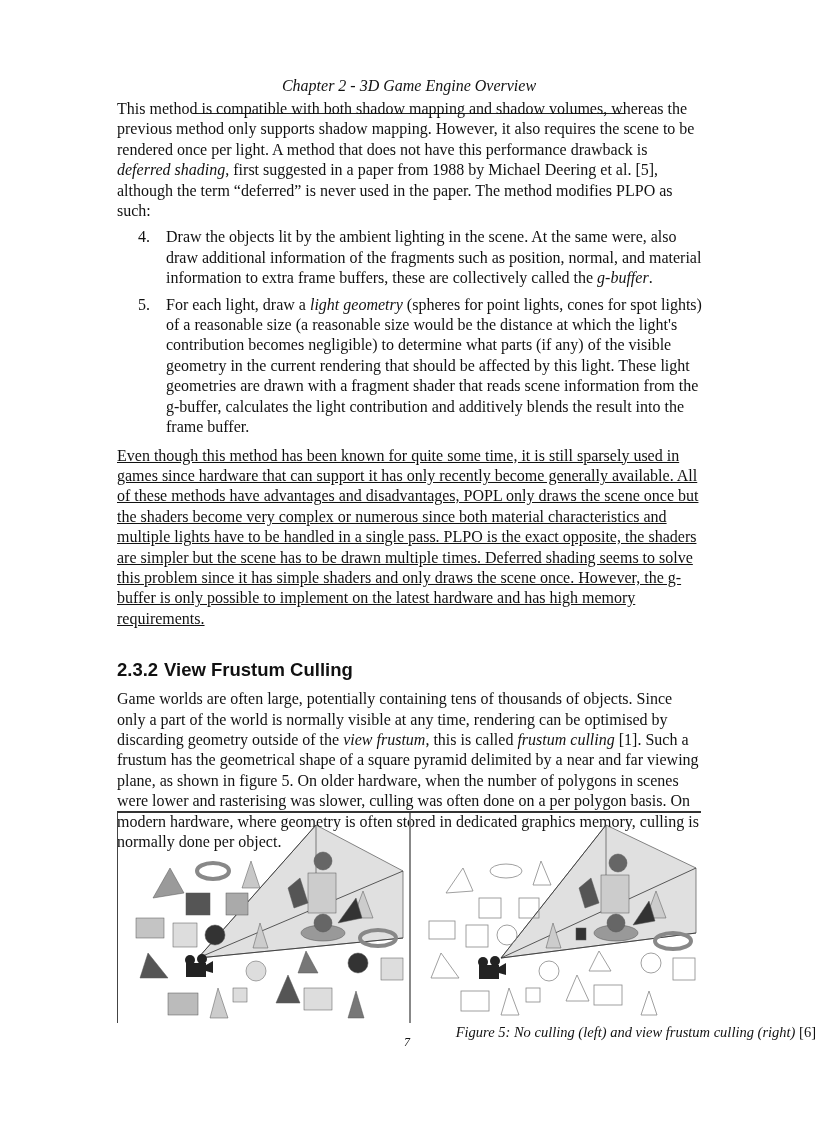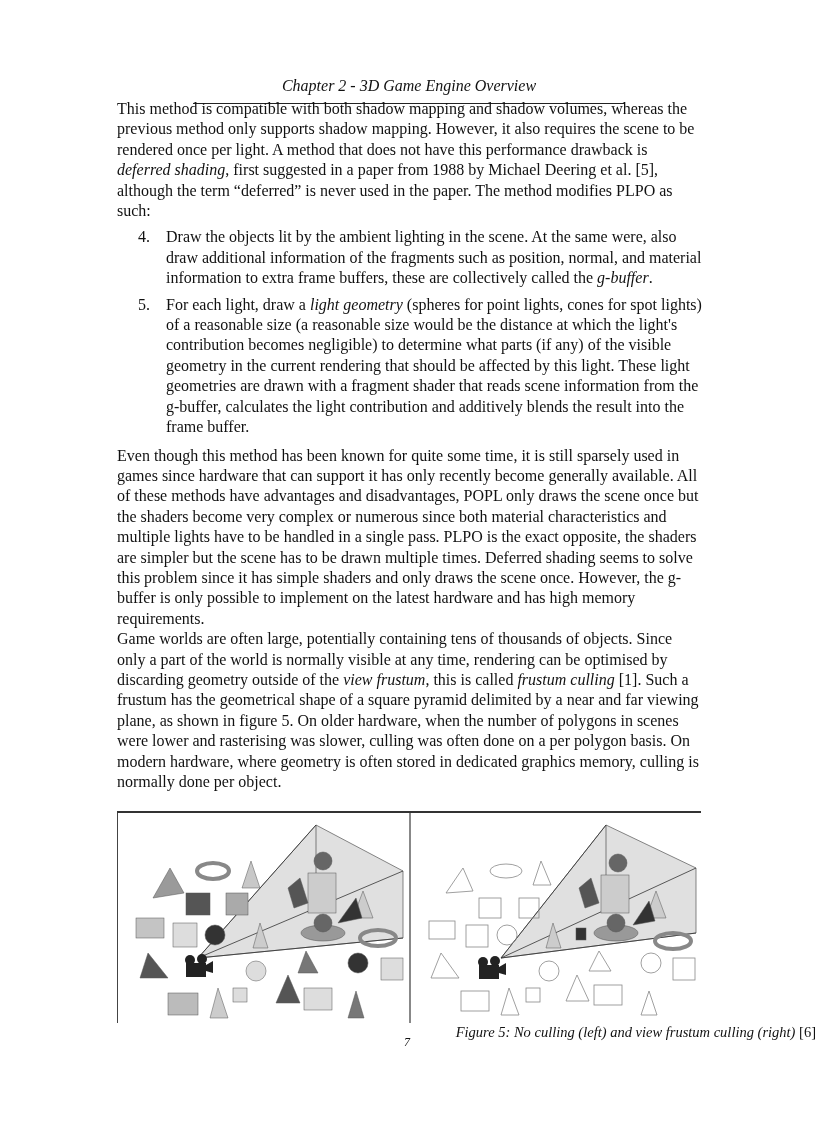--- a/index.html
+++ b/index.html
@@ -1,27 +1,27 @@
 <!DOCTYPE html>
 <html><head>
 <meta charset="utf-8">
 <style>
   html, body { margin: 0; padding: 0; background: #ffffff; }
   body { width: 816px; height: 1123px; position: relative; overflow: hidden;
          font-family: "Liberation Serif", serif; color: #111; }
   .header { position: absolute; left: 193px; top: 77px; width: 432px; text-align: center;
-            font-style: italic; font-size: 16px; line-height: 18px; padding-bottom: 8px;
+            font-style: italic; font-size: 16px; line-height: 18px; padding-bottom: 18px;
             border-bottom: 1.5px solid #222; }
   .page { position: absolute; left: 117px; top: 99px; width: 586px; font-size: 16px; line-height: 20.4px; }
   p { margin: 0; }
   .para { margin-bottom: 0; }
   ol { margin: 6px 0 0 0; padding: 0; list-style: none; }
   ol li { position: relative; padding-left: 49px; margin-bottom: 6px; }
   ol li .num { position: absolute; left: 21px; top: 0; }
-  .after-list { margin-top: 8px; }
+  .after-list { margin-top: 8px; text-decoration: underline; }
   h3 { font-family: "Liberation Sans", sans-serif; font-weight: bold; font-size: 18.5px;
        margin: 30px 0 8px 0; line-height: 22px; }
   h3 .secnum { display: inline-block; width: 47px; }
   em { font-style: italic; }
   .figure { position: absolute; left: 117px; top: 811px; width: 584px; height: 210px;
             border-top: 2px solid #333; }
   .fig-left { position: absolute; left: 0; top: 0; width: 291px; height: 210px;
               border-left: 1.5px solid #444; }
   .fig-divider { position: absolute; left: 292px; top: 0; width: 1.5px; height: 210px; background: #888; }
   .fig-right { position: absolute; left: 294px; top: 0; width: 290px; height: 210px; }
@@ -41,20 +41,21 @@
     <li>
       <span class="num">4.</span><span>Draw the objects lit by the ambient lighting in the scene. At the same were, also draw additional information of the fragments such as position, normal, and material information to extra frame buffers, these are collectively called the </span><em>g-buffer</em><span>.</span>
     </li>
     <li>
       <span class="num">5.</span><span>For each light, draw a </span><em>light geometry</em><span> (spheres for point lights, cones for spot lights) of a reasonable size (a reasonable size would be the distance at which the light's contribution becomes negligible) to determine what parts (if any) of the visible geometry in the current rendering that should be affected by this light. These light geometries are drawn with a fragment shader that reads scene information from the g-buffer, calculates the light contribution and additively blends the result into the frame buffer.</span>
     </li>
   </ol>
 
   <p class="after-list">Even though this method has been known for quite some time, it is still sparsely used in games since hardware that can support it has only recently become generally available. All of these methods have advantages and disadvantages, POPL only draws the scene once but the shaders become very complex or numerous since both material characteristics and multiple lights have to be handled in a single pass. PLPO is the exact opposite, the shaders are simpler but the scene has to be drawn multiple times. Deferred shading seems to solve this problem since it has simple shaders and only draws the scene once. However, the g-buffer is only possible to implement on the latest hardware and has high memory requirements.</p>
 
+  <h3><span class="secnum">2.3.2</span><span>View Frustum Culling</span></h3>
 
   <p><span>Game worlds are often large, potentially containing tens of thousands of objects. Since only a part of the world is normally visible at any time, rendering can be optimised by discarding geometry outside of the </span><em>view frustum</em><span>, this is called </span><em>frustum culling</em><span> [1]. Such a frustum has the geometrical shape of a square pyramid delimited by a near and far viewing plane, as shown in figure 5. On older hardware, when the number of polygons in scenes were lower and rasterising was slower, culling was often done on a per polygon basis. On modern hardware, where geometry is often stored in dedicated graphics memory, culling is normally done per object.</span></p>
 </div>
 
 <div class="figure">
   <div class="fig-left">
     <svg width="291" height="210" viewBox="0 0 291 210">
 
       <polygon points="80,145 198,12 285,58 285,125" fill="#d6d6d6" stroke="#333" stroke-width="0.8" opacity="0.75"></polygon>
       <line x1="80" y1="145" x2="198" y2="12" stroke="#333" stroke-width="0.8"></line>

